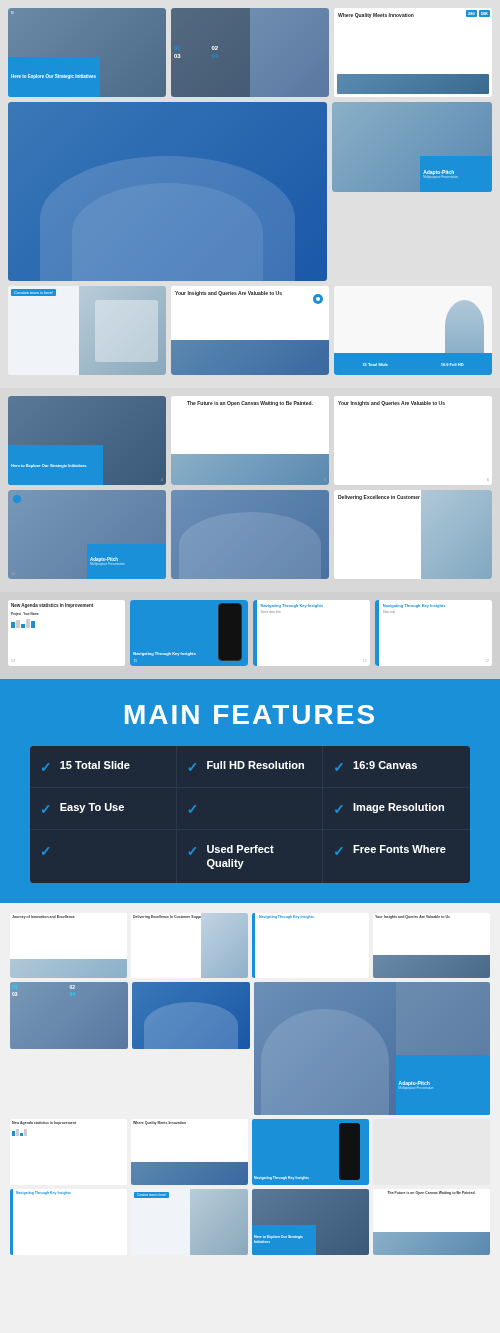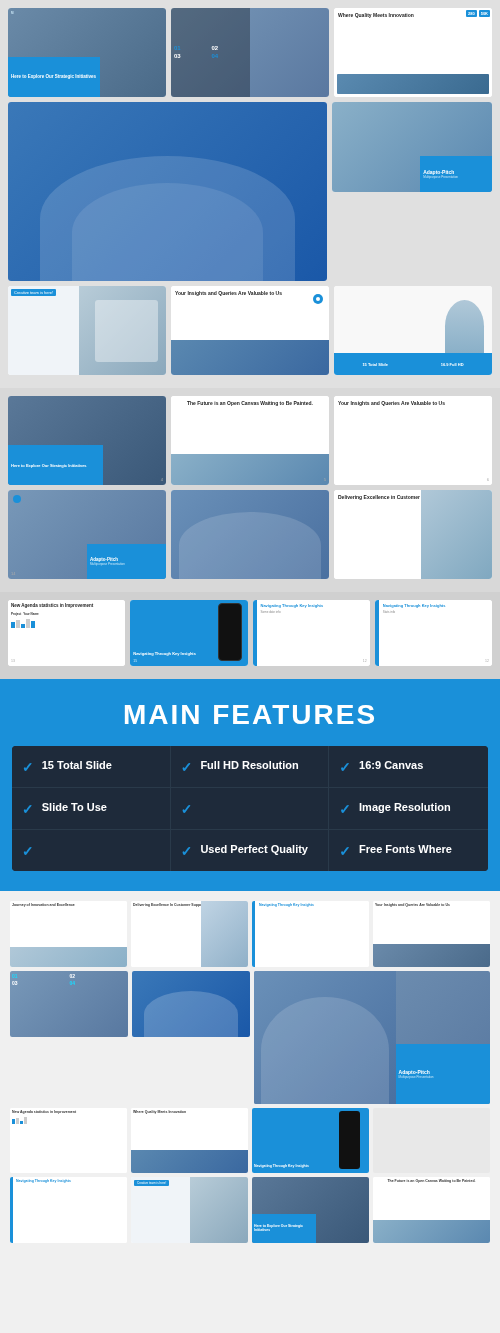--- a/index.html
+++ b/index.html
@@ -18,21 +18,21 @@
       position: relative;
       aspect-ratio: 16/9;
       display: flex;
       align-items: center;
       justify-content: center;
     }
 
     
     .features-section {
       background: #1a90d9;
-      padding: 20px 12px;
+      padding: 20px 30px;
       text-align: center;
     }
 
     .features-title {
       color: #fff;
       font-size: 28px;
       font-weight: 900;
       letter-spacing: 2px;
       margin-bottom: 15px;
     }
@@ -404,21 +404,21 @@
       <span class="feature-text">Full HD Resolution</span>
     </div>
 
     <div class="feature-item">
       <span class="check-icon">✓</span>
       <span class="feature-text">16:9 Canvas</span>
     </div>
 
     <div class="feature-item">
       <span class="check-icon">✓</span>
-      <span class="feature-text">Slide To Use</span>
+      <span class="feature-text">Easy To Use</span>
     </div>
 
     <div class="feature-item">
       <span class="check-icon">✓</span>
     </div>
 
     <div class="feature-item">
       <span class="check-icon">✓</span>
       <span class="feature-text">Image Resolution</span>
     </div>

